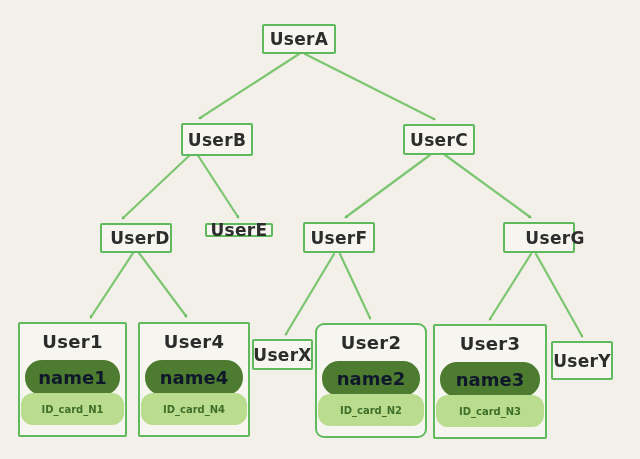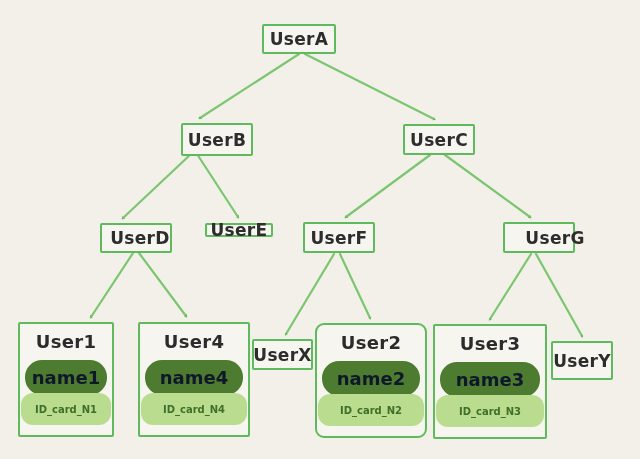--- a/index.html
+++ b/index.html
@@ -117,21 +117,21 @@
   <div class="node" style="left:205px;top:223px;width:68px;height:14px;">UserE</div>
 
   <div class="node" style="left:303px;top:222px;width:72px;height:31px;">UserF</div>
 
   <div class="node" style="left:503px;top:222px;width:72px;height:31px;padding-left:32px;">UserG</div>
 
   <div class="node" style="left:252px;top:339px;width:61px;height:31px;">UserX</div>
 
   <div class="node" style="left:551px;top:341px;width:62px;height:39px;">UserY</div>
 
-  <div class="card" style="left:18px;top:322px;width:96px;height:115px;">
+  <div class="card" style="left:18px;top:322px;width:109px;height:115px;">
     <div class="card-title">User1</div>
     <div class="pill pill-dark">name1</div>
     <div class="pill pill-light">ID_card_N1</div>
   </div>
 
   <div class="card" style="left:138px;top:322px;width:112px;height:115px;">
     <div class="card-title">User4</div>
     <div class="pill pill-dark">name4</div>
     <div class="pill pill-light">ID_card_N4</div>
   </div>

